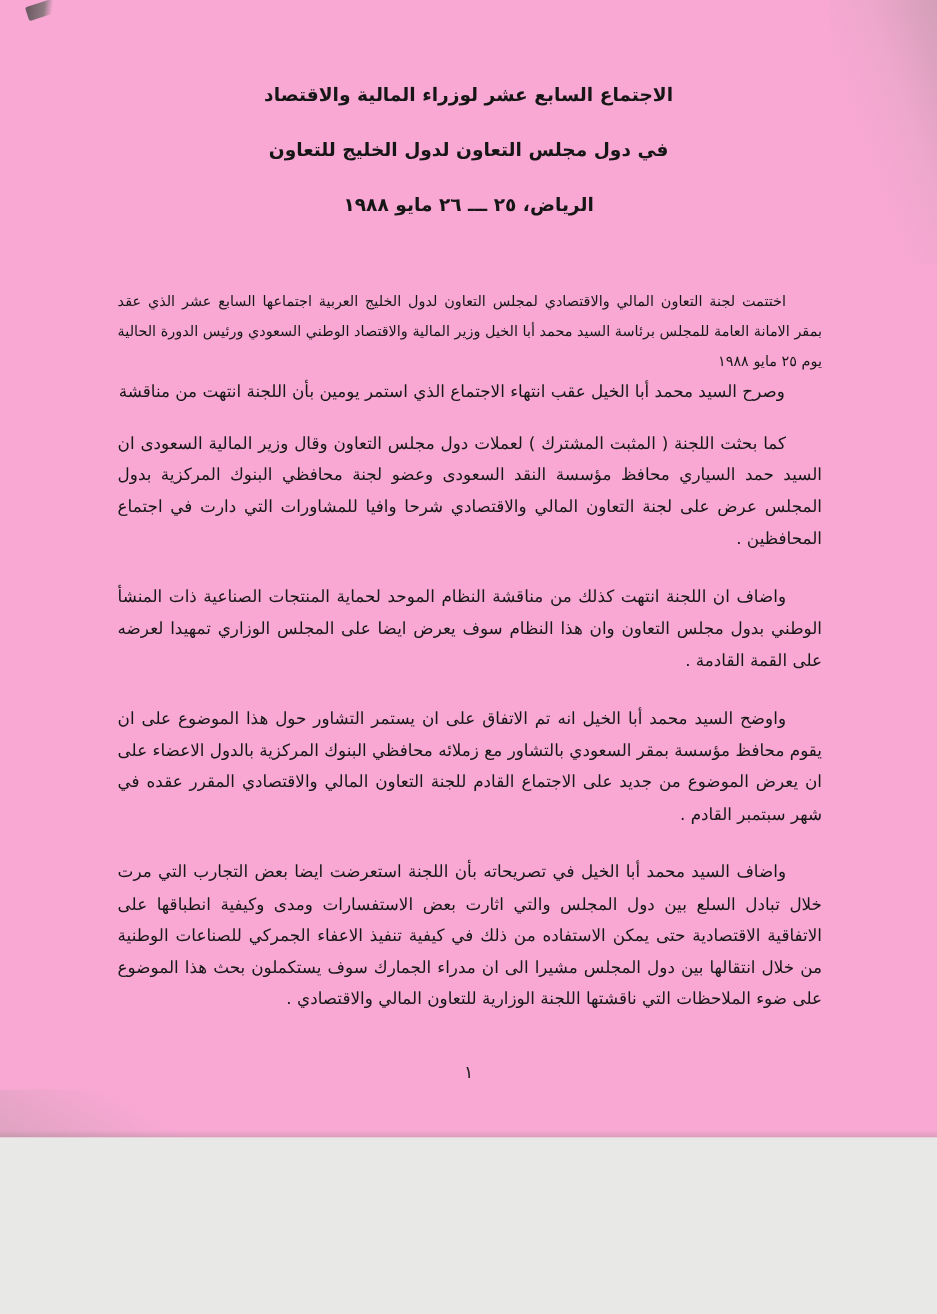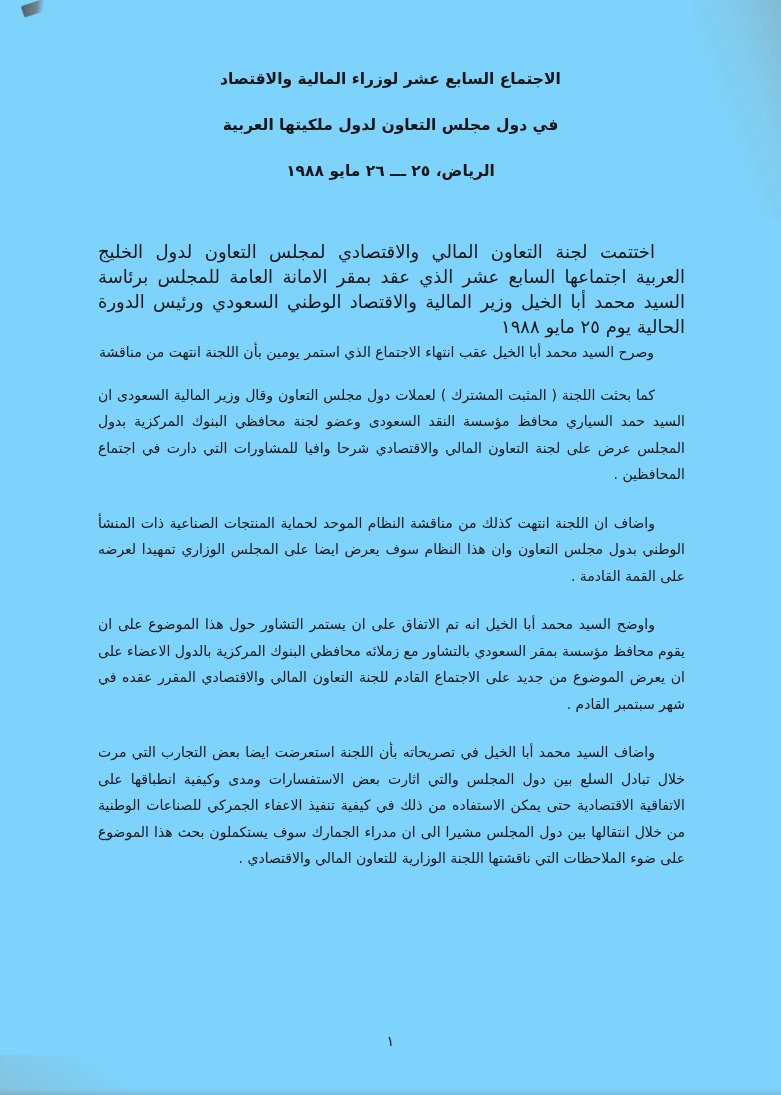--- a/index.html
+++ b/index.html
@@ -3,23 +3,23 @@
 <meta charset="utf-8">
 <style>
   html, body {
     margin: 0;
     padding: 0;
     background: #e8e8e6;
   }
   .page {
     position: relative;
     width: 781px;
-    height: 1095px;
+    height: 948px;
     margin: 0 auto;
-    background: #7dd3fc;
+    background: #f9a8d4;
     overflow: hidden;
     direction: rtl;
     font-family: "DejaVu Sans", sans-serif;
     color: #161616;
     box-sizing: border-box;
   }
   
   .artifact { position: absolute; pointer-events: none; }
   .art-top-left {
     left: 22px; top: 2px; width: 26px; height: 12px;
@@ -51,21 +51,21 @@
     line-height: 19px;
     margin: 0 0 27px 0;
     letter-spacing: .2px;
   }
 
   .content {
     padding: 0 96px 0 98px;
   }
   .intro {
     margin: 58px 0 0 0;
-    font-size: 18px;
+    font-size: 12px;
     line-height: 25px;
     text-align: justify;
     text-indent: 30px;
   }
   .section-heading {
     font-size: 17px;
     font-weight: bold;
     margin: 32px 0 24px 0;
     text-align: right;
     word-spacing: 4px;
@@ -95,21 +95,21 @@
 
 <div class="page">
 
   <div class="artifact art-top-left"></div>
   <div class="artifact art-top-right"></div>
   <div class="artifact art-bottom-left"></div>
   <div class="artifact art-bottom-edge"></div>
 
   <header class="title-block">
     <div class="title-line">الاجتماع السابع عشر لوزراء المالية والاقتصاد</div>
-    <div class="title-line">في دول مجلس التعاون لدول ملكيتها العربية</div>
+    <div class="title-line">في دول مجلس التعاون لدول الخليج للتعاون</div>
     <div class="title-line">الرياض، ٢٥ ـــ ٢٦ مايو ١٩٨٨</div>
   </header>
 
   <main class="content">
     <p class="intro">اختتمت لجنة التعاون المالي والاقتصادي لمجلس التعاون لدول الخليج العربية اجتماعها السابع عشر الذي عقد بمقر الامانة العامة للمجلس برئاسة السيد محمد أبا الخيل وزير المالية والاقتصاد الوطني السعودي ورئيس الدورة الحالية يوم ٢٥ مايو ١٩٨٨</p>
 
 
     <p class="body-par lead-line">وصرح السيد محمد أبا الخيل عقب انتهاء الاجتماع الذي استمر يومين بأن اللجنة انتهت من مناقشة</p>
     <p class="body-par">كما بحثت اللجنة ( المثبت المشترك ) لعملات دول مجلس التعاون وقال وزير المالية السعودى ان السيد حمد السياري محافظ مؤسسة النقد السعودى وعضو لجنة محافظي البنوك المركزية بدول المجلس عرض على لجنة التعاون المالي والاقتصادي شرحا وافيا للمشاورات التي دارت في اجتماع المحافظين .</p>
     <p class="body-par">واضاف ان اللجنة انتهت كذلك من مناقشة النظام الموحد لحماية المنتجات الصناعية ذات المنشأ الوطني بدول مجلس التعاون وان هذا النظام سوف يعرض ايضا على المجلس الوزاري تمهيدا لعرضه على القمة القادمة .</p>

